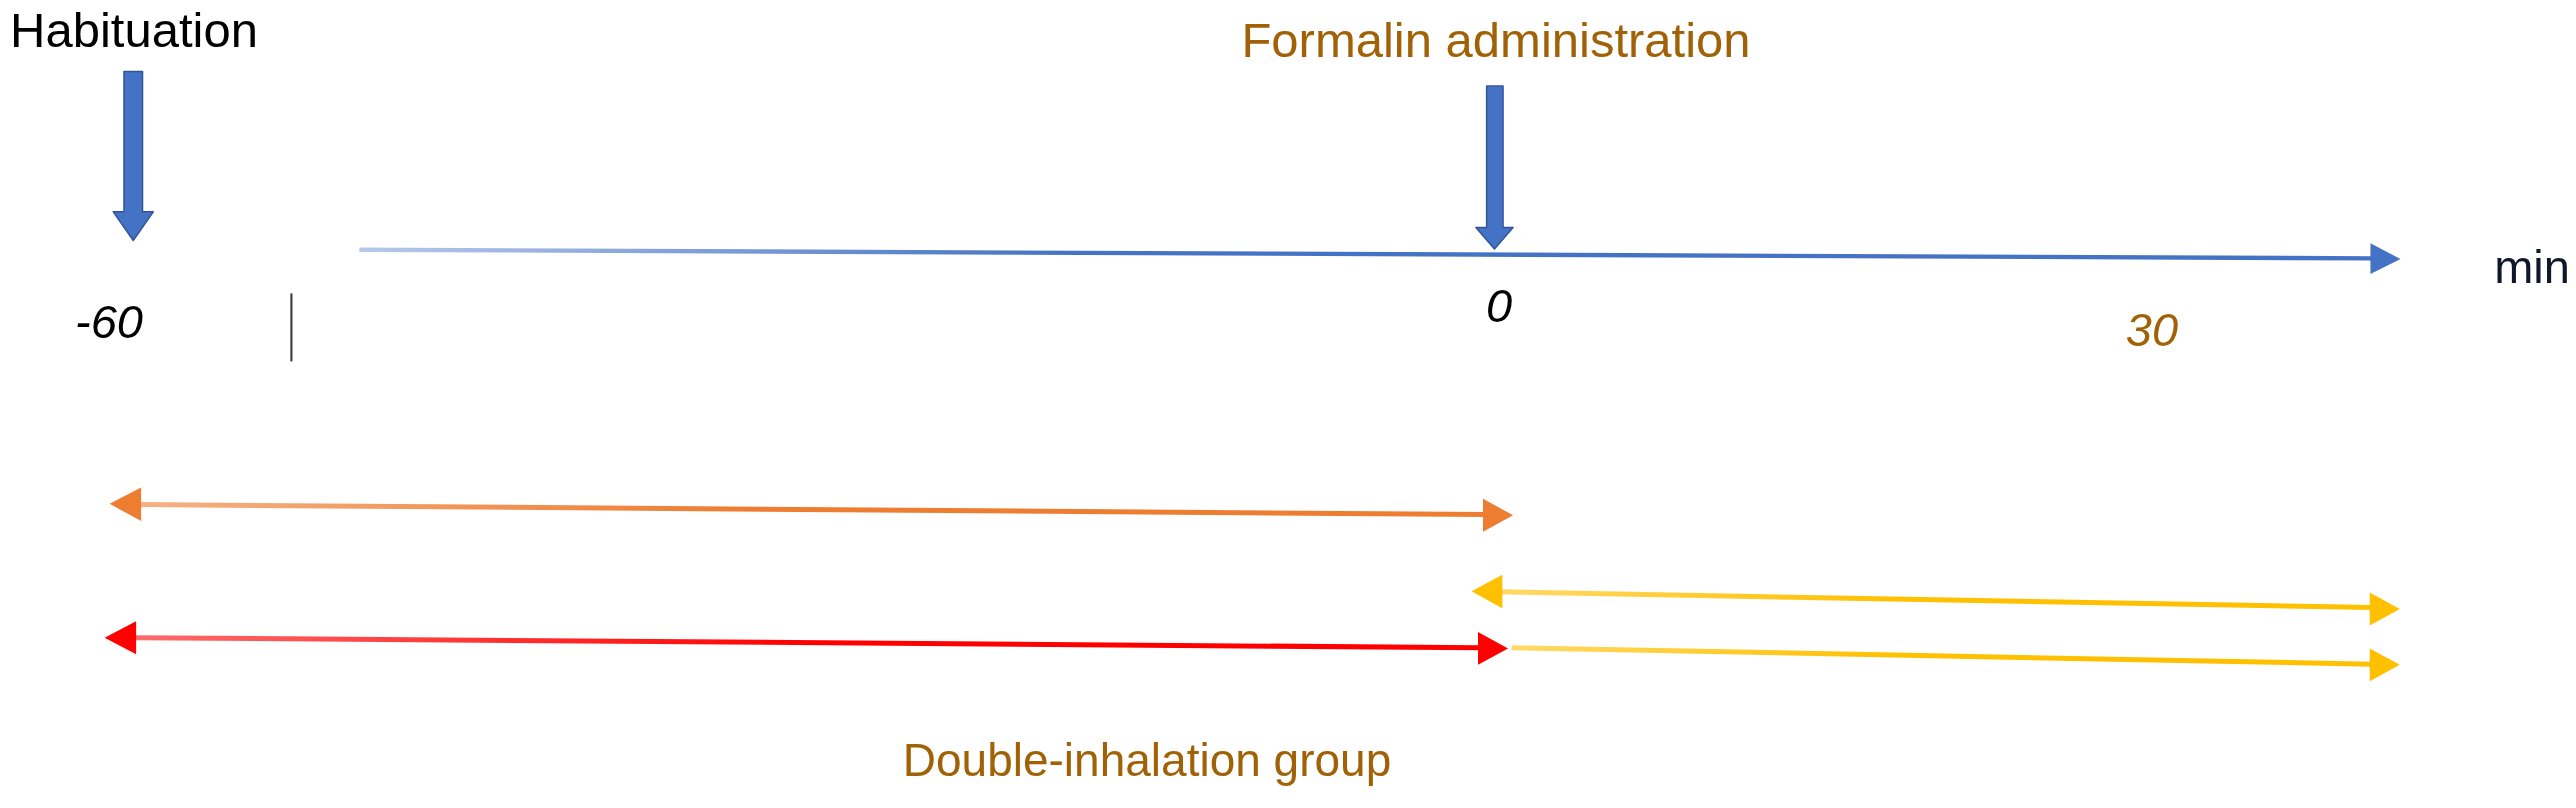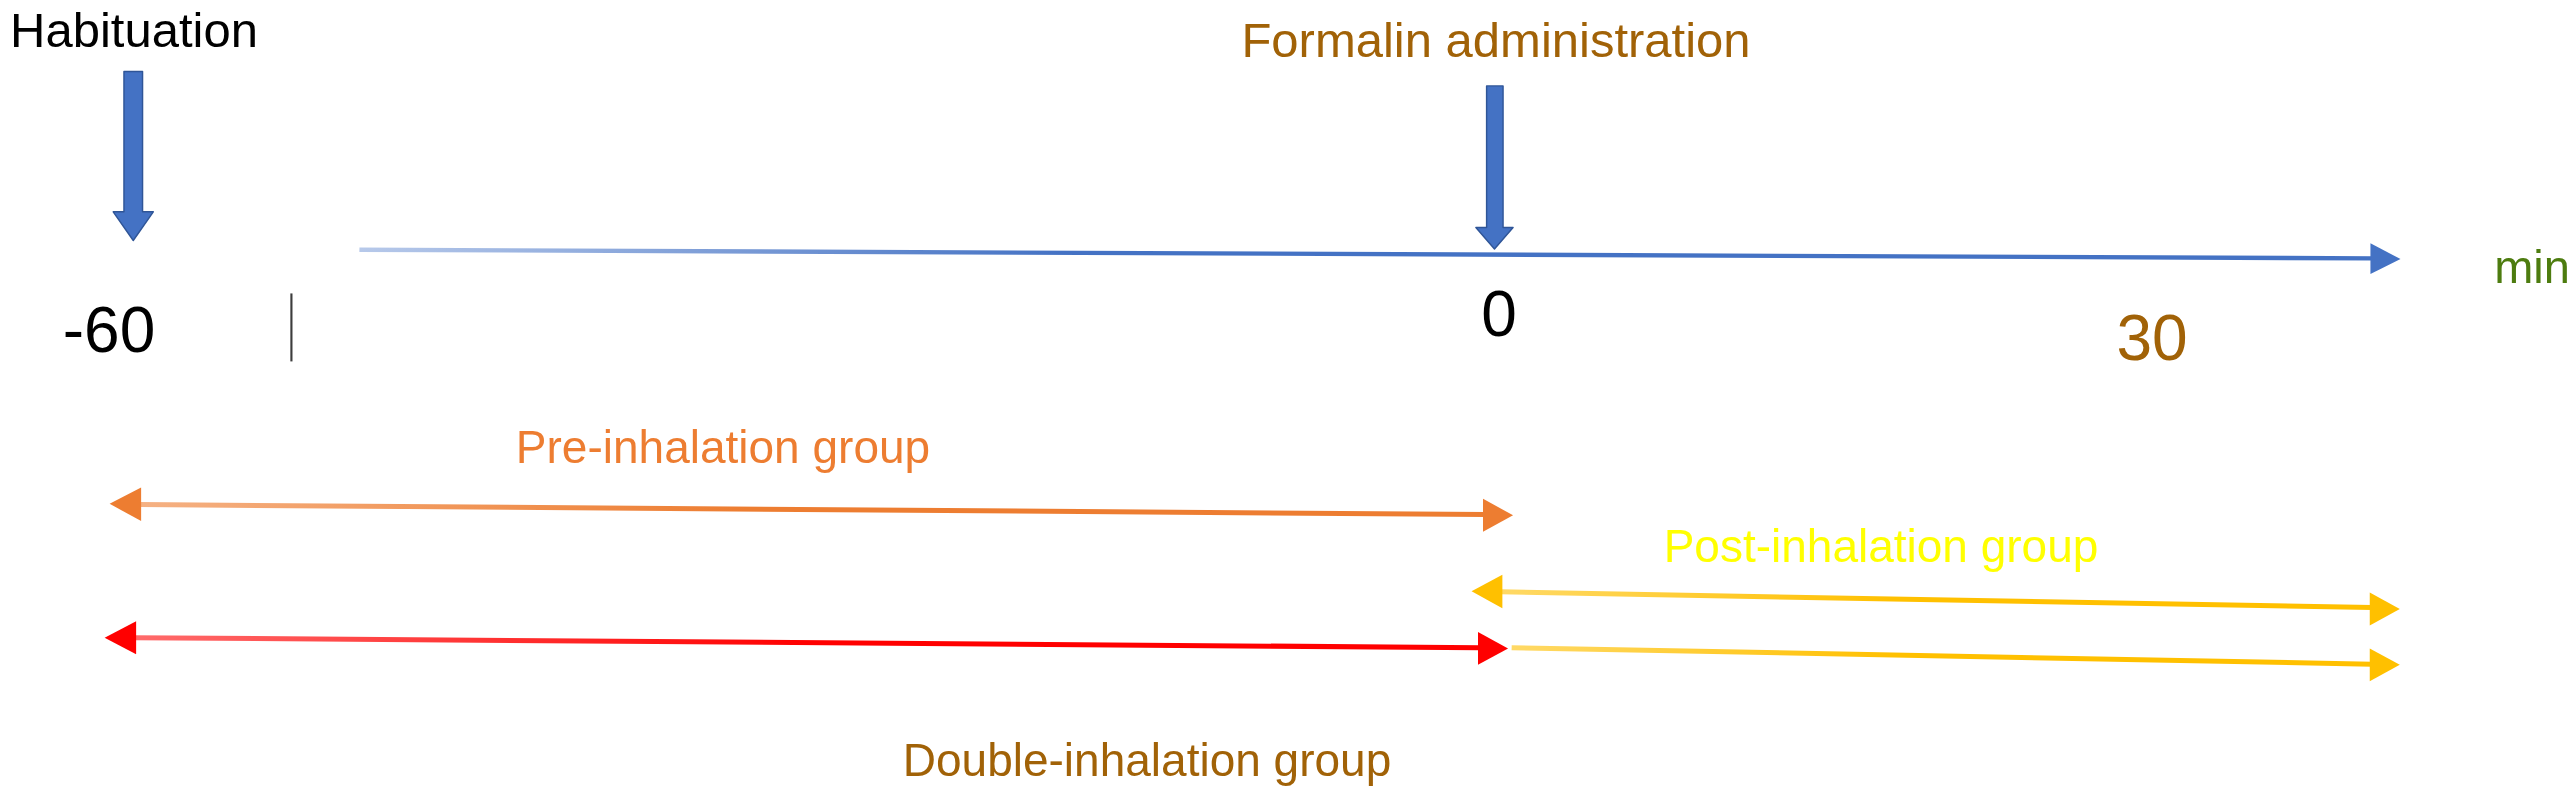--- a/index.html
+++ b/index.html
@@ -23,21 +23,21 @@
     height: 808px;
   }
   .lbl {
     position: absolute;
     white-space: nowrap;
     line-height: 1;
     color: #000000;
   }
   .lbl.centered { transform: translateX(-50%); }
   .event-label { font-size: 49px; }
-  .tick-label  { font-size: 64px; }
+  .tick-label  { font-size: 47px; font-style: italic; }
   .unit-label  { font-size: 47px; }
   .group-label { font-size: 46px; }
   .evt-arrow { stroke: #2F5597; stroke-width: 2px; stroke-linejoin: round; }
 </style>
 </head>
 <body>
 
 <div id="canvas">
 
   <svg id="arrow-layer" viewBox="0 0 3599 1129" xmlns="http://www.w3.org/2000/svg">
@@ -96,22 +96,20 @@
   <div class="lbl event-label" style="left: 10px; top: 5.7px; color: rgb(0, 0, 0);">Habituation</div>
 
   <div class="lbl event-label centered" style="left: 1496px; top: 15.7px; color: #a16207;">Formalin administration</div>
 
   <div class="lbl tick-label centered" style="left: 109px; top: 298px; color: rgb(0, 0, 0);">-60</div>
 
   <div class="lbl tick-label centered" style="left: 1499px; top: 282px; color: rgb(0, 0, 0);">0</div>
 
   <div class="lbl tick-label centered" style="left: 2152px; top: 306px; color: #a16207;">30</div>
 
-  <div class="lbl unit-label centered" style="left: 2532px; top: 243px; color: #4d7c0f;">min</div>
+  <div class="lbl unit-label centered" style="left: 2532px; top: 243px; color: #0f172a;">min</div>
 
-  <div class="lbl group-label centered" style="left: 723px; top: 424px; color: rgb(237, 125, 49);">Pre-inhalation group</div>
 
-  <div class="lbl group-label centered" style="left: 1881px; top: 523px; color: rgb(255, 255, 0);">Post-inhalation group</div>
 
   <div class="lbl group-label centered" style="left: 1147px; top: 737px; color: #a16207;">Double-inhalation group</div>
 
 </div>
 
 
 </body></html>

